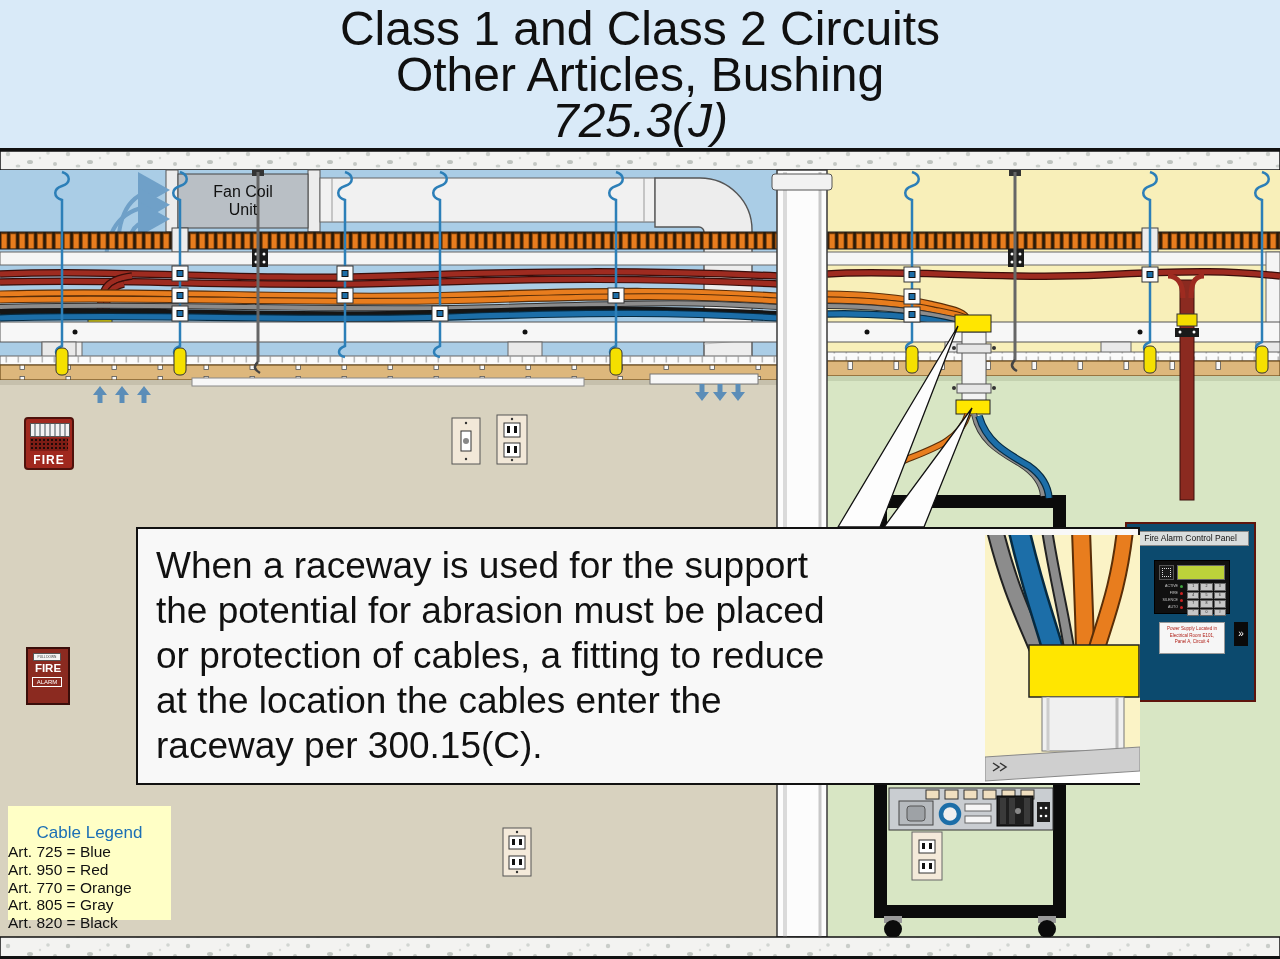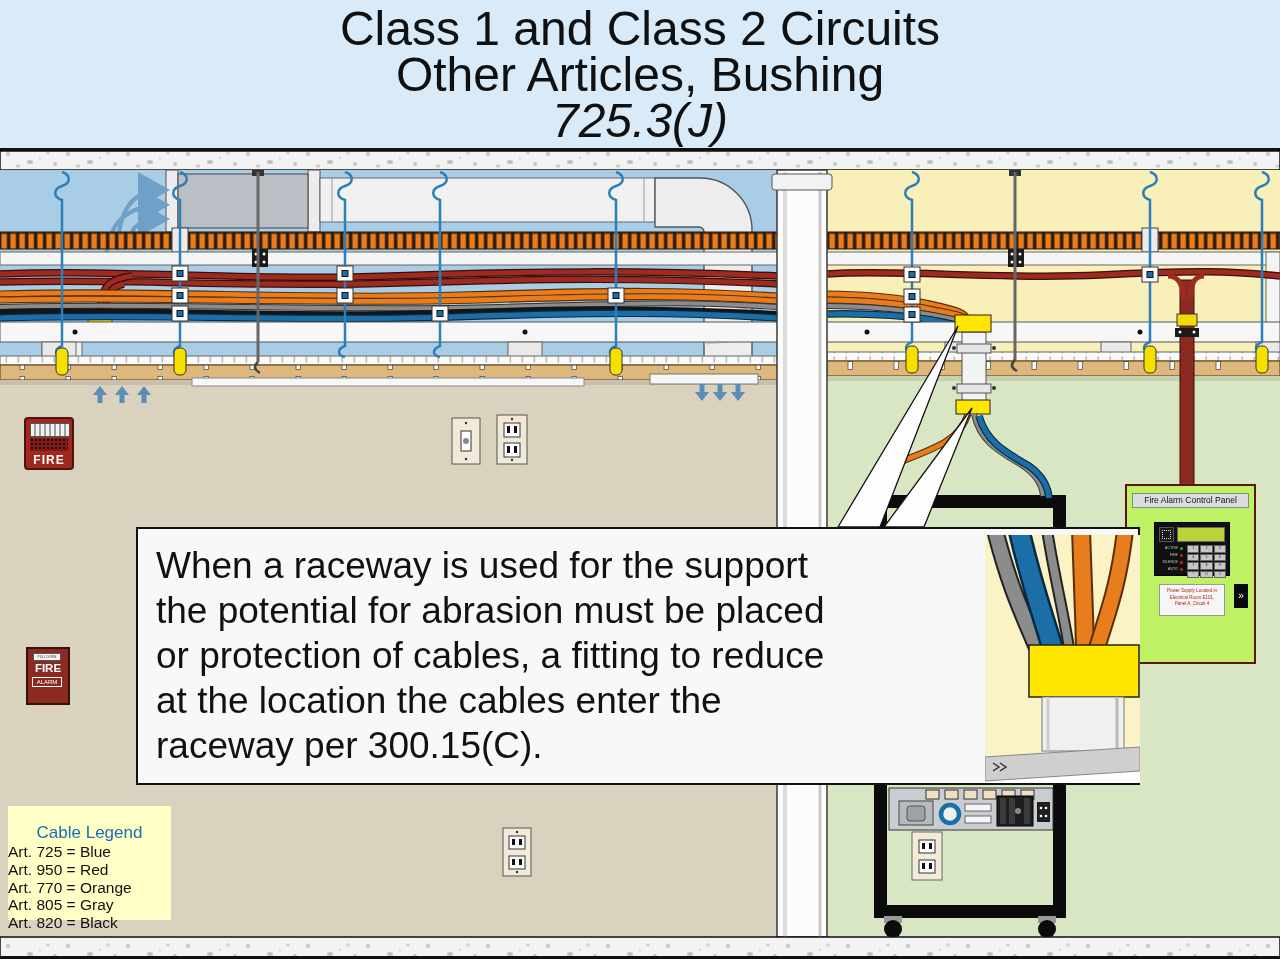--- a/index.html
+++ b/index.html
@@ -23,21 +23,21 @@
   #legend{left:8px;top:806px;width:163px;height:114px;background:#FFFFC6;z-index:20;
           color:#111;}
   #legend-title{text-align:center;font-size:17px;color:#1B6FB5;padding-top:17px;}
   .legend-item{font-size:15.5px;line-height:17.8px;}
   
   #copyright{left:420px;top:886px;width:420px;text-align:center;font-size:17.5px;color:#111;z-index:20;}
   
   #fancoil-label{left:178px;top:174px;width:130px;height:54px;display:flex;flex-direction:column;
                  align-items:center;justify-content:center;font-size:16px;color:#111;z-index:12;line-height:18px;}
   
-  #facp{left:1125px;top:484px;width:127px;height:176px;background:#bef264;border:2px solid #5E150D;z-index:15;}
+  #facp{left:1125px;top:522px;width:127px;height:176px;background:#0c4a6e;border:2px solid #5E150D;z-index:15;}
   #facp-title{position:absolute;left:5px;top:7px;width:115px;height:13px;background:#D9DDDD;
               border:1px solid #888;font-size:8.5px;text-align:center;color:#111;line-height:13px;}
   #facp-keypad{position:absolute;left:27px;top:36px;width:74px;height:52px;background:#101010;border:1px solid #000;}
   #facp-chip{position:absolute;left:4px;top:4px;width:13px;height:13px;background:#1a1a1a;border:1px solid #555;}
   #facp-chip::after{content:"";position:absolute;left:2px;top:2px;width:7px;height:7px;
               border:1.5px dotted #ddd;}
   #facp-display{position:absolute;left:22px;top:4px;width:46px;height:13px;background:#BCD23A;border:1px solid #666;}
   .led-row{position:absolute;left:2px;width:26px;height:7px;font-size:3.6px;color:#ccc;text-align:right;line-height:7px;}
   .led-dot{display:inline-block;width:3px;height:3px;border-radius:2px;margin-left:2px;vertical-align:middle;}
   #facp-keys{position:absolute;left:32px;top:22px;width:39px;height:28px;display:grid;
@@ -435,20 +435,24 @@
       <rect x="772" y="26" width="60" height="16" rx="3" fill="#F2F2F2" stroke="#555"></rect>
     </g>
 
     <polygon points="838,379 880,379 958,178" fill="#FDFDFD" stroke="#111" stroke-width="1.3"></polygon>
     <polygon points="884,379 924,379 972,260" fill="#FDFDFD" stroke="#111" stroke-width="1.3"></polygon>
 
     <rect x="0" y="789" width="1280" height="20" fill="url(#speckle)" stroke="#111" stroke-width="1.5"></rect>
     <rect x="0" y="808" width="1280" height="3" fill="#111"></rect>
   </svg>
 
+  <div id="fancoil-label" class="abs">
+    <span>Fan Coil</span>
+    <span>Unit</span>
+  </div>
 
   <div id="horn" class="abs">
     <div id="horn-strobe"></div>
     <div id="horn-grille"></div>
     <div id="horn-label">FIRE</div>
   </div>
 
   <div id="pull" class="abs">
     <div id="pull-top">PULL DOWN</div>
     <div id="pull-fire">FIRE</div>

